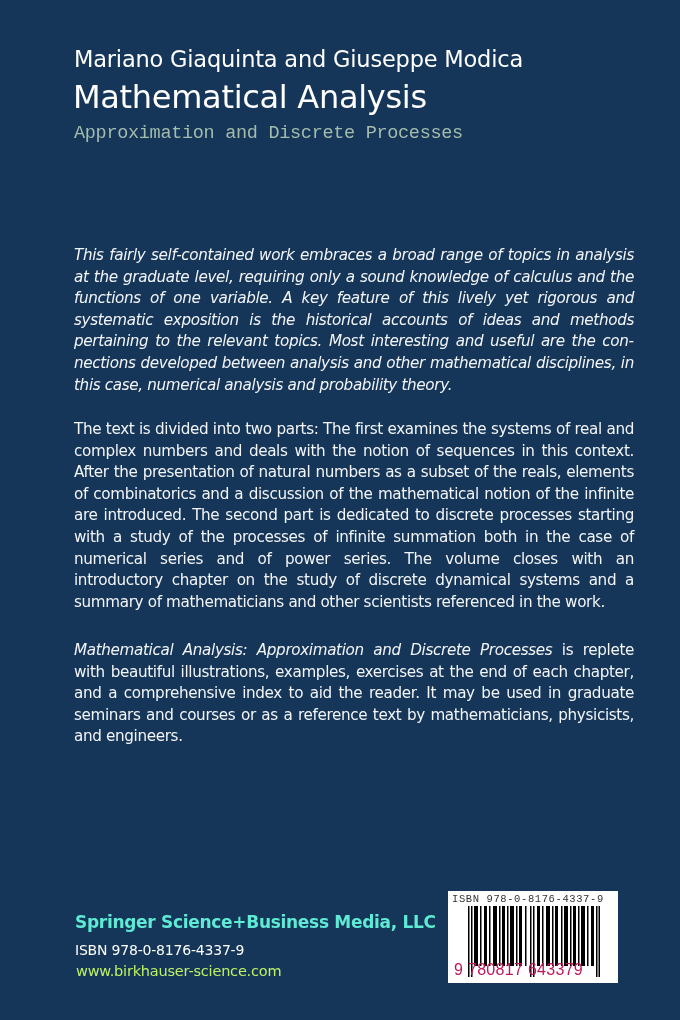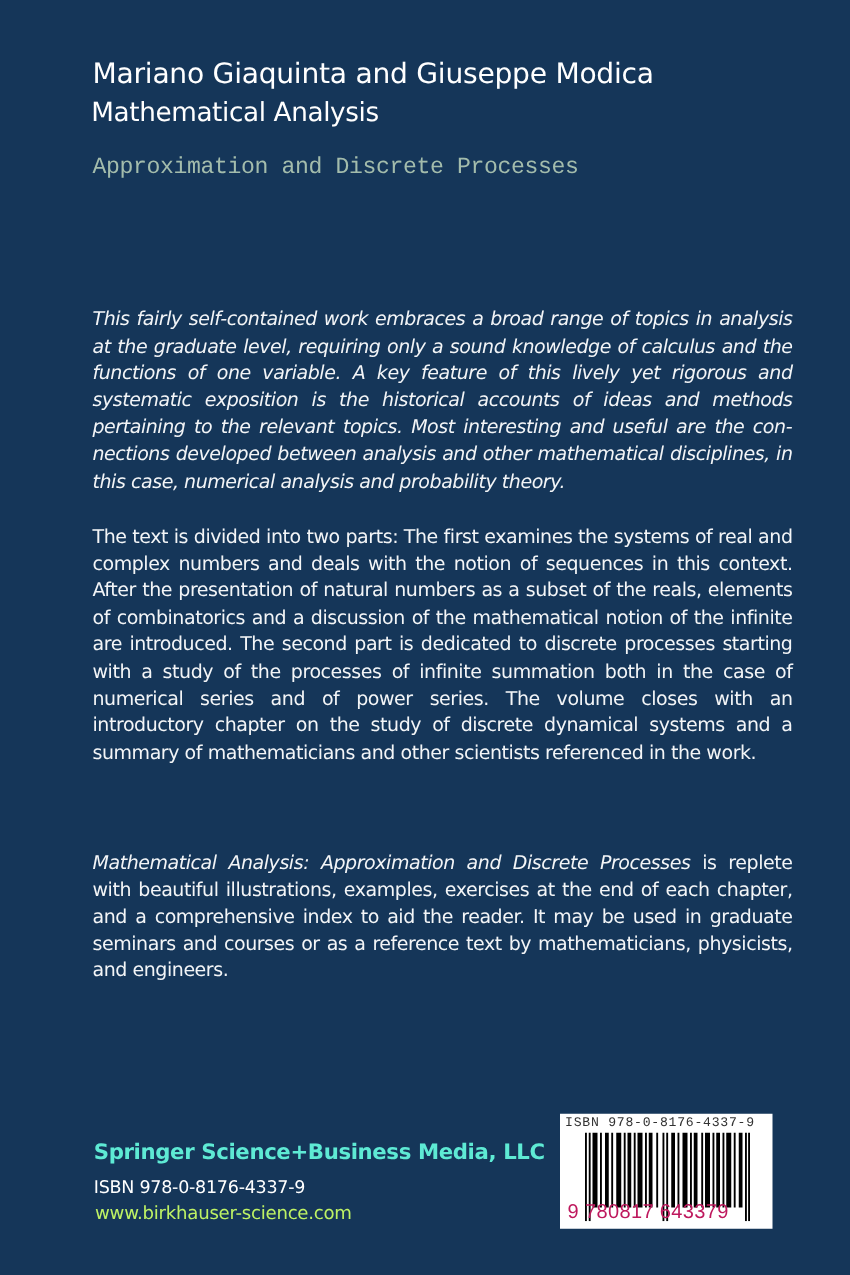--- a/index.html
+++ b/index.html
@@ -9,35 +9,35 @@
     font-family: "DejaVu Sans", "Liberation Sans", sans-serif;
     color: #f2f4f6;
     position: relative;
   }
   .authors {
     position: absolute; left: 74px; top: 46px;
     font-size: 22.5px; letter-spacing: -0.2px; color: #ffffff; white-space: nowrap; text-align: right;
   }
   .title {
     position: absolute; left: 73px; top: 78px;
-    font-size: 21px; letter-spacing: -0.3px; color: #ffffff; white-space: nowrap;
+    font-size: 32px; letter-spacing: -0.3px; color: #ffffff; white-space: nowrap;
   }
   .subtitle {
     position: absolute; left: 74px; top: 123px;
     font-size: 18.5px; letter-spacing: -0.3px; color: #a3bcac; white-space: nowrap; font-family: Liberation Mono, monospace;
   }
   .blurb {
     position: absolute; left: 74px; width: 560px;
     font-size: 15.2px; line-height: 21.6px; text-align: justify;
     letter-spacing: -0.35px; color: #f3f5f7;
   }
   .blurb p { margin: 0; hyphens: manual; }
   #p1 { top: 245px; font-style: italic; }
   #p2 { top: 419px; }
-  #p3 { top: 640px; margin-top: 40px; }
+  #p3 { top: 640px; }
   .blurb em { font-style: italic; }
   .publisher {
     position: absolute; left: 75px; top: 912px;
     font-size: 17px; letter-spacing: -0.3px; color: #5eead4; white-space: nowrap; font-weight: bold;
   }
   .isbn-text {
     position: absolute; left: 75px; top: 942px;
     font-size: 14px; letter-spacing: -0.2px; color: #ffffff; white-space: nowrap;
   }
   .url {

